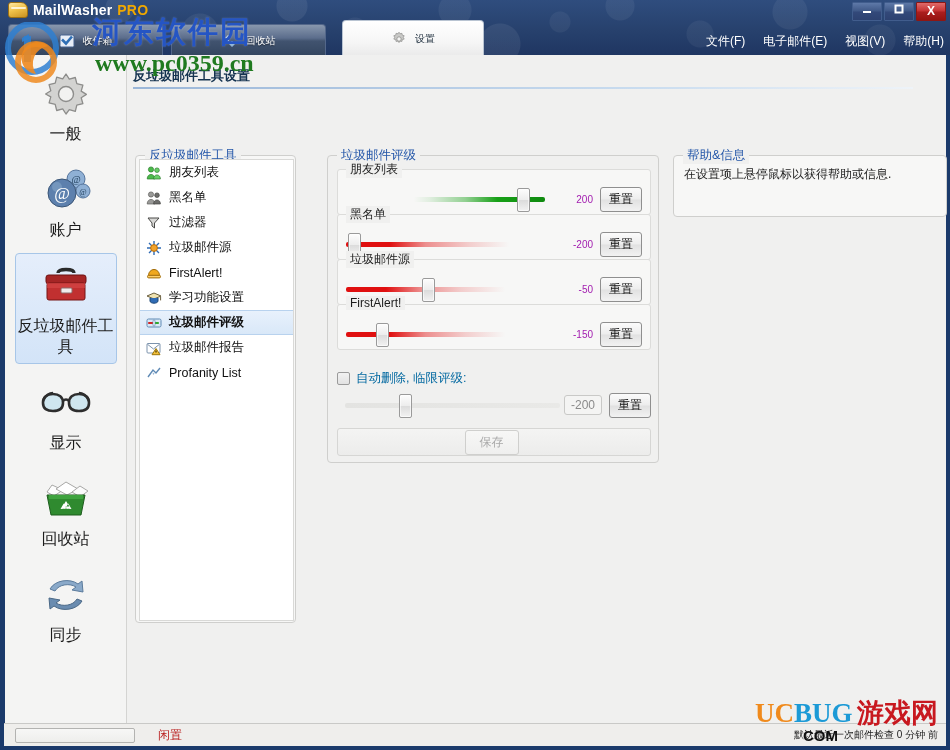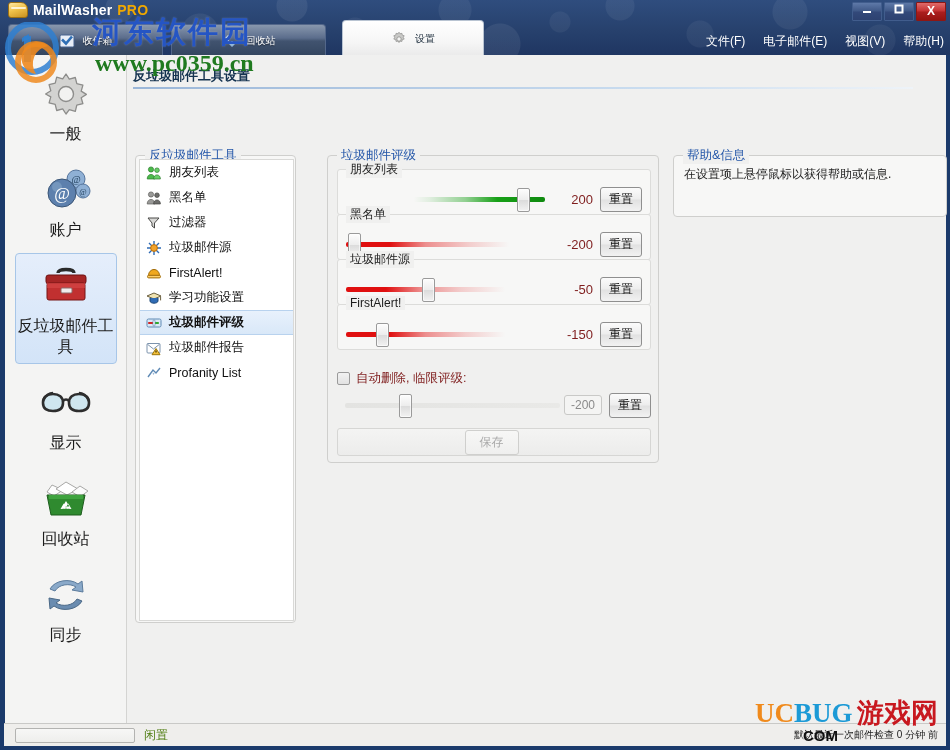--- a/index.html
+++ b/index.html
@@ -201,34 +201,34 @@
   }
   .slider .thumb {
     position: absolute; top: 2px; width: 13px; height: 24px;
     background: linear-gradient(180deg,#fdfdfd 0%, #ededed 48%, #dcdcdc 52%, #f2f2f2 100%);
     border: 1px solid #9a9a9a; border-radius: 2px;
     cursor: pointer;
     box-shadow: 0 0 0 1px rgba(255,255,255,.6) inset;
   }
   .rate-value {
     width: 46px; flex: 0 0 46px; text-align: right;
-    font-size: 13px; color: #7f1d1d; margin: 0 7px 0 2px;
+    font-size: 10px; color: #a21caf; margin: 0 7px 0 2px;
   }
   .reset-btn {
     flex: 0 0 auto; margin-right: 8px;
     font-size: 12px; color: #101010;
     padding: 3px 8px; cursor: pointer;
     background: linear-gradient(180deg,#fbfbfb 0%, #ededed 48%, #e1e1e1 52%, #f2f2f2 100%);
     border: 1px solid #8f8f8f; border-radius: 3px;
   }
 
   
   #autodelete-row { position: absolute; left: 9px; top: 214px; width: 314px; height: 52px; }
   #autodelete-check {
-    display: flex; align-items: center; gap: 6px; font-size: 12.5px; color: #7f1d1d;
+    display: flex; align-items: center; gap: 6px; font-size: 12.5px; color: #0369a1;
     cursor: pointer;
     text-align: right;
   }
   .cbox {
     width: 13px; height: 13px; flex: 0 0 13px;
     background: linear-gradient(180deg,#f2f2f2 0%, #e2e2e2 100%);
     border: 1px solid #9b9b9b; border-radius: 2px;
   }
   #autodelete-slider-wrap { display: flex; align-items: center; margin-top: 5px; }
   .value-field {
@@ -256,21 +256,21 @@
   #statusbar {
     position: absolute; left: 4px; top: 723px; width: 942px; height: 23px;
     background: #efeeec; border-top: 1px solid #c9c9c7;
     display: flex; align-items: center;
   }
   #progress-field {
     width: 120px; height: 15px; margin-left: 11px;
     background: linear-gradient(180deg,#f7f7f6 0%, #eeeeec 100%);
     border: 1px solid #b3b3b1; border-radius: 2px;
   }
-  #status-text { margin-left: 9px; font-size: 12px; color: #4d7c0f; }
+  #status-text { margin-left: 23px; font-size: 12px; color: #b91c1c; }
   #status-right { margin-left: auto; margin-right: 8px; font-size: 10px; color: #1c1c1c; }
 
   
   .wm { position: absolute; pointer-events: none; }
   #wm-hedong {
     left: 92px; top: 12px; font-size: 30px; font-weight: bold;
     color: #2555c4; letter-spacing: 2px;
     font-family: "DejaVu Sans", sans-serif;
     text-shadow: 0 0 2px rgba(255,255,255,.25);
   }

